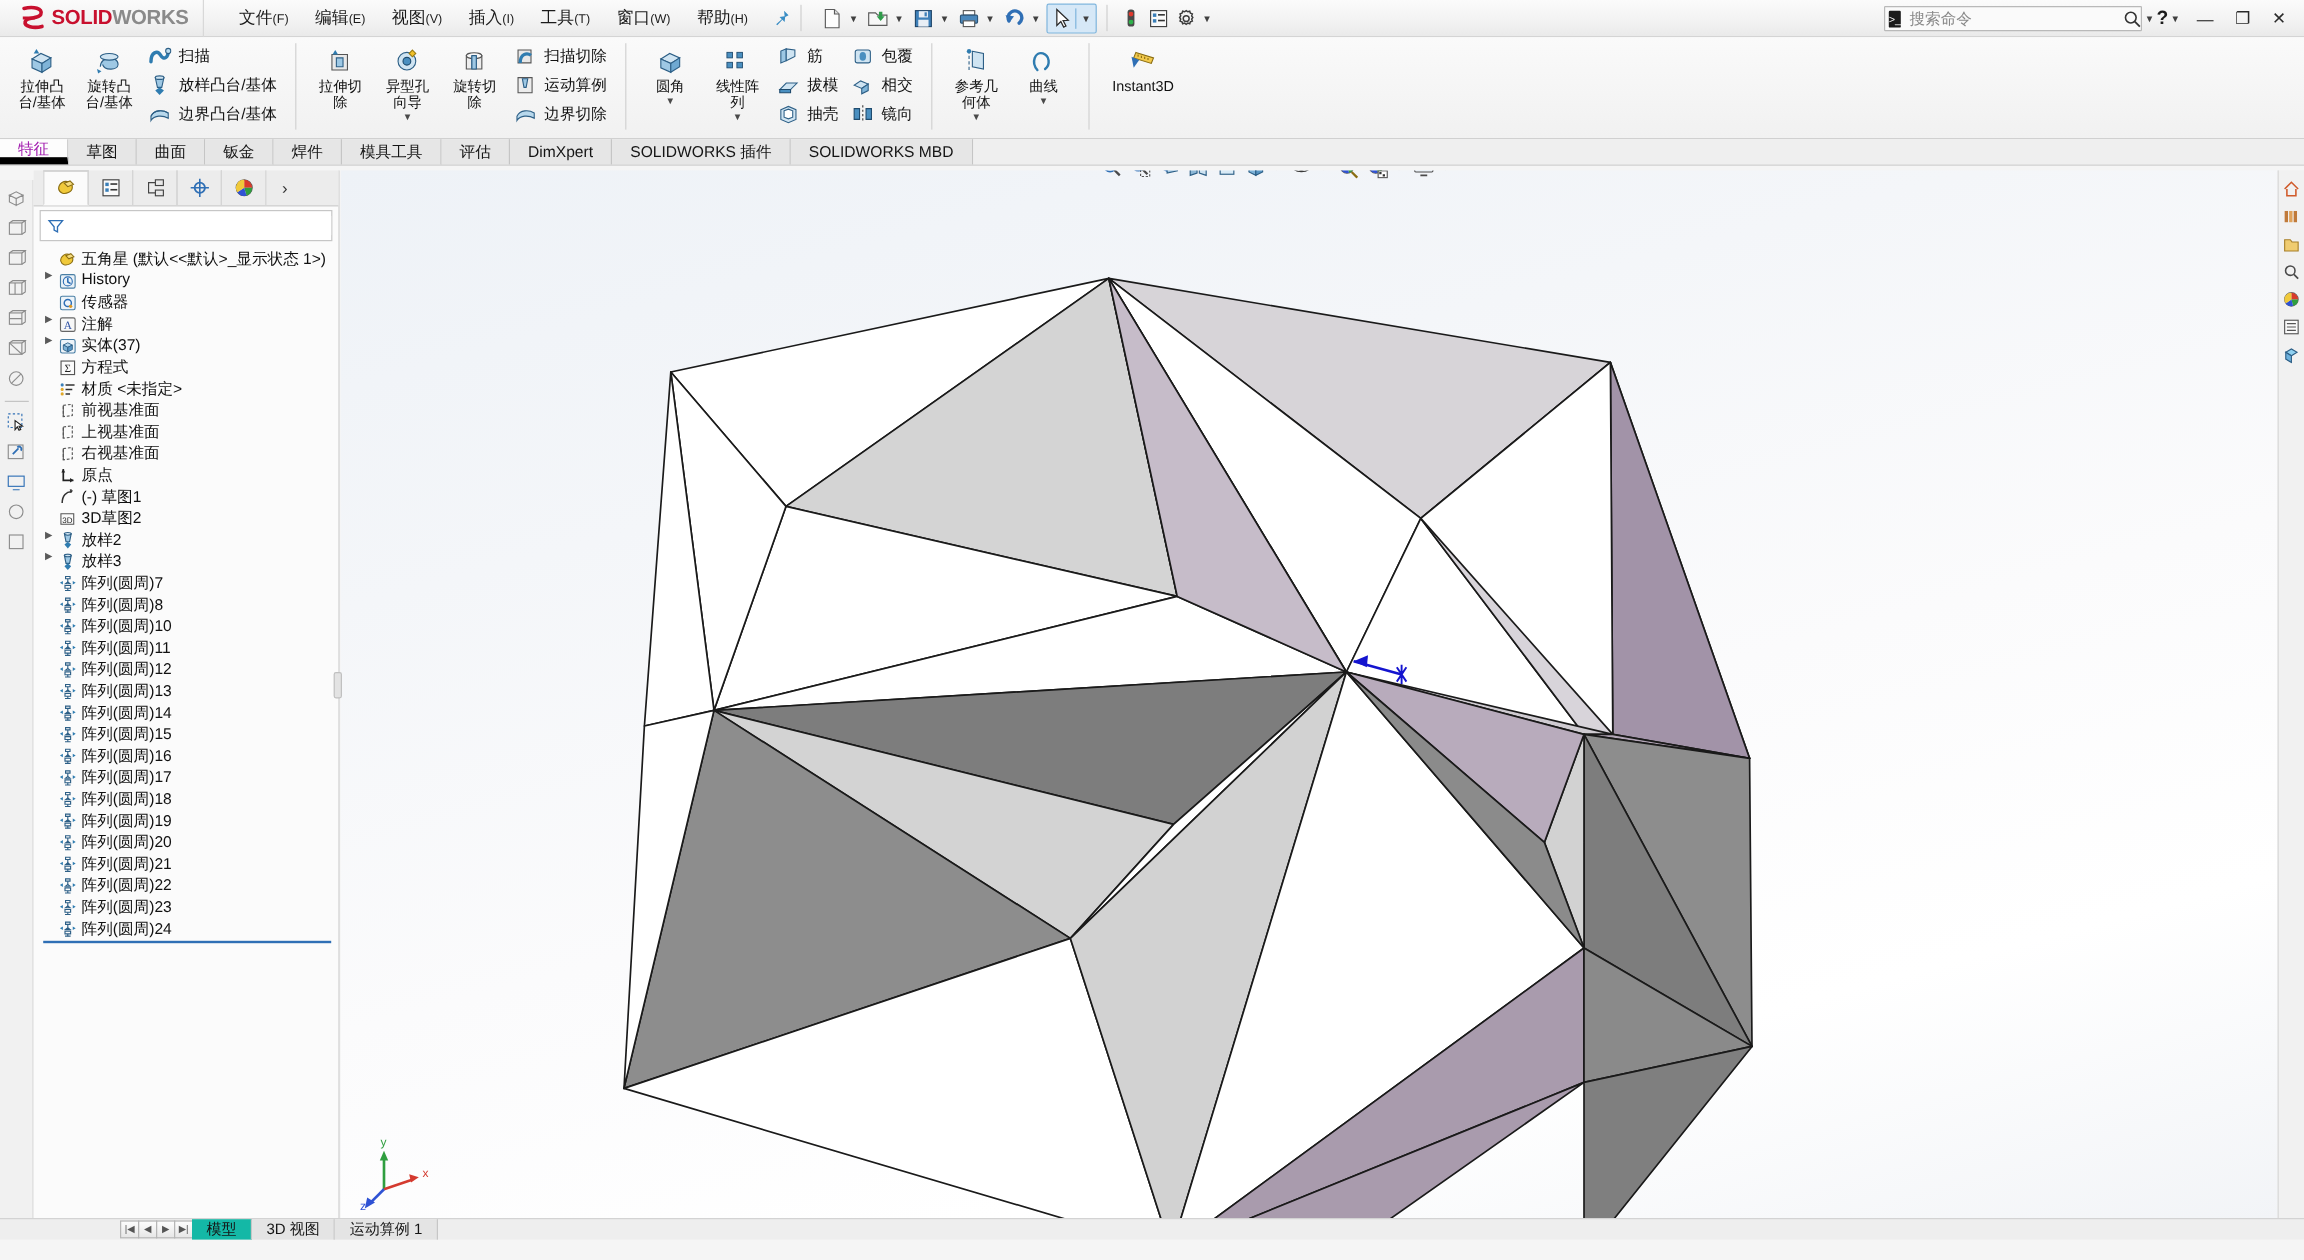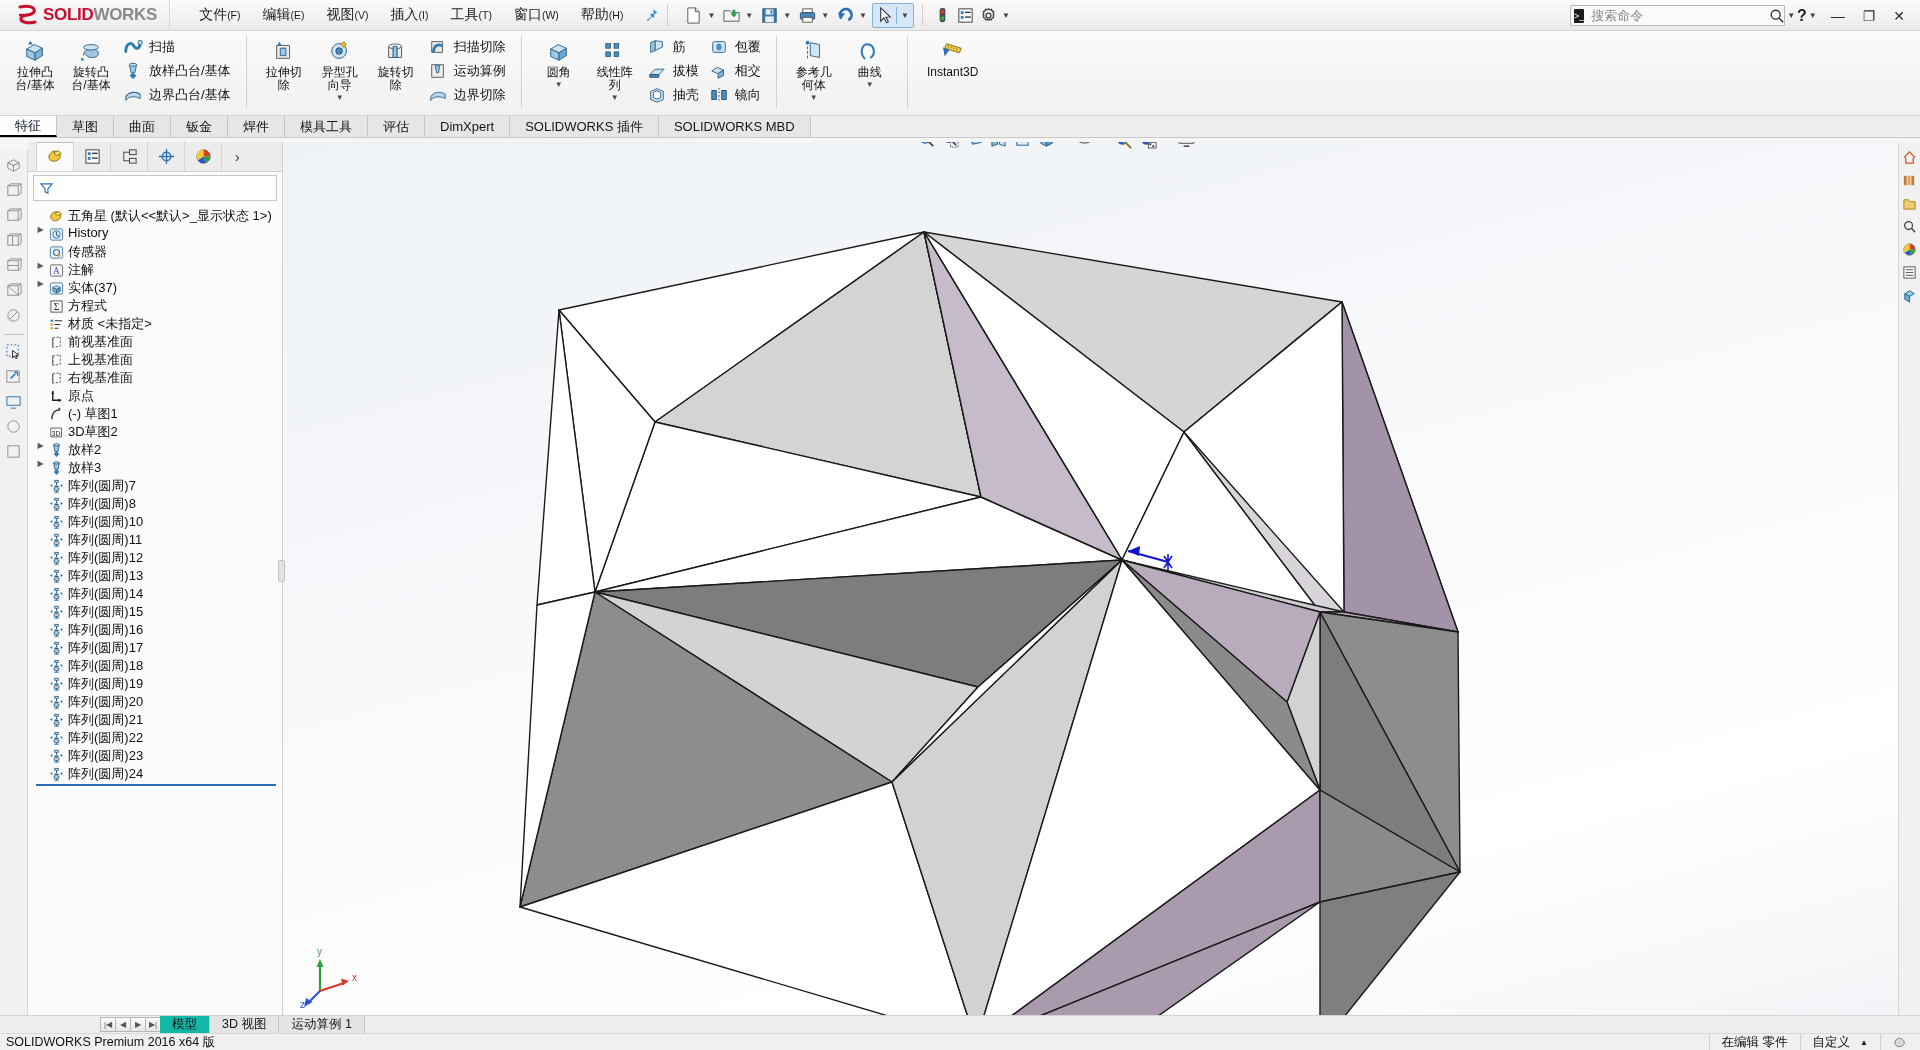--- a/index.html
+++ b/index.html
@@ -89,21 +89,21 @@
   
   .cmdtabs {
     position:absolute; top:116px; left:0; width:1920px; height:22px;
     display:flex; align-items:stretch; background:#efefef; border-bottom:1px solid #c8c8c8;
   }
   .ctab {
     display:flex;align-items:center;justify-content:center;
     padding: 0 15px; font-size:13px; color:#151515;
     border-right:1px solid #c5c5c5; cursor:pointer; background:#e6e6e6;
   }
-  .ctab.active { background:#fdfdfd; color:#0f172a; border-bottom: 2px solid #000000; }
+  .ctab.active { background:#fdfdfd; color:#a21caf; border-bottom: 6px solid #000000; }
   .cmdtabs-tail { flex:1; background:#efefef; }
 
   
   .rail {
     position:absolute; top:150px; left:0; width:28px; bottom:33px;
     background:#f1f1f1; border-right:1px solid #d7d7d7;
     display:flex;flex-direction:column;align-items:center;padding-top:4px;
   }
   .rail .ri { width:22px;height:22px; margin-bottom:3px; display:flex;align-items:center;justify-content:center; cursor:pointer;}
   .rail .rsepline{width:20px;height:1px;background:#c4c4c4;margin:5px 0;}
@@ -1342,29 +1342,14 @@
       <div class="navbtn">|◀</div>
       <div class="navbtn">◀</div>
       <div class="navbtn">▶</div>
       <div class="navbtn">▶|</div>
     </div>
     <div class="dtab active">模型</div>
     <div class="dtab">3D 视图</div>
     <div class="dtab">运动算例 1</div>
   </div>
 
-  <div class="statusbar">
-    <span class="sleft">SOLIDWORKS Premium 2016 x64 版</span>
-    <span class="sright">
-      <span class="sitem">在编辑 零件</span>
-      <span class="sitem">
-        <span>自定义</span>
-        <span style="margin-left:10px;font-size:8px">▲</span>
-      </span>
-      <span class="sitem">
-        <svg width="15" height="15" viewBox="0 0 16 16">
-          <path d="M2 9 C2 5 6 2 9 4 C13 6 13 10 9 12 C6 13 3 12 2 9 Z" fill="#d9d9d9" stroke="#777"></path>
-        </svg>
-      </span>
-    </span>
-  </div>
 
 </div>
 
 </body></html>

